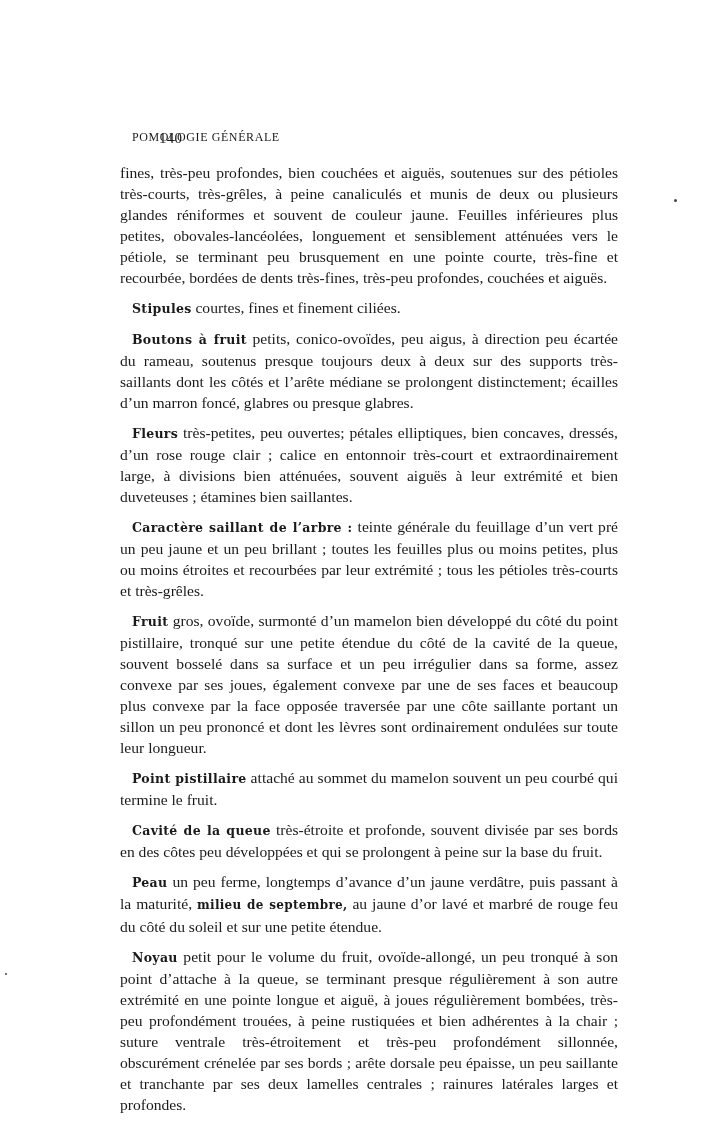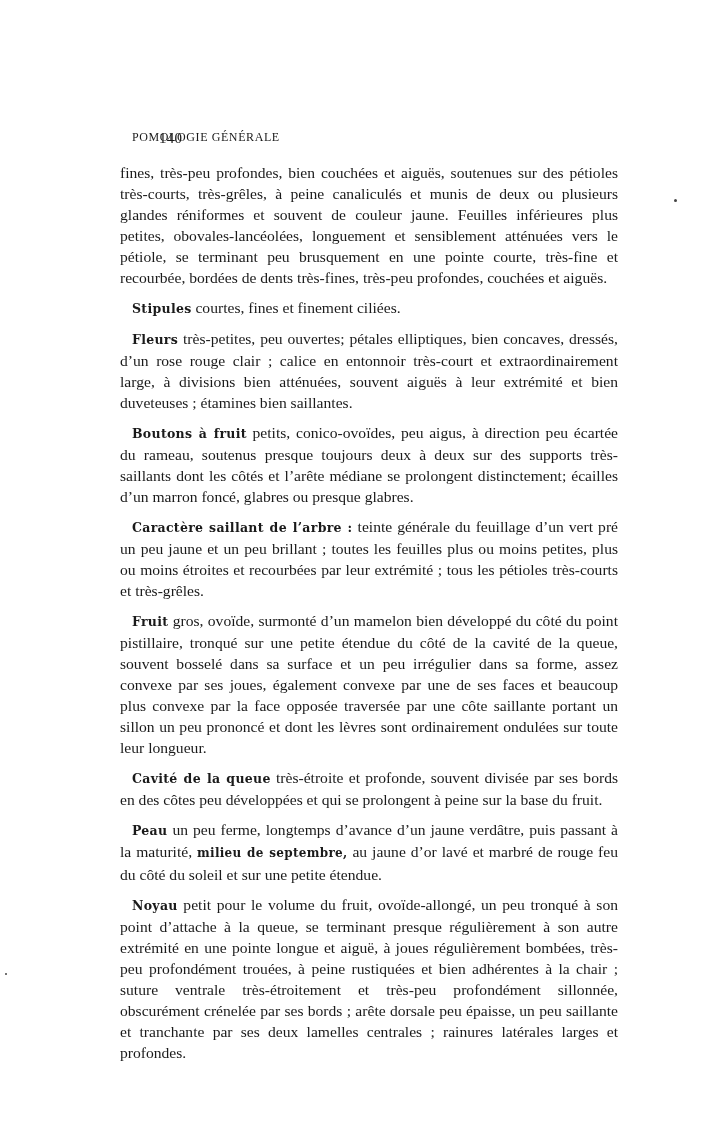--- a/index.html
+++ b/index.html
@@ -93,35 +93,38 @@
   <div class="body-text">
     <p class="para">
       <span>fines, très-peu profondes, bien couchées et aiguës, soutenues sur des pétioles très-courts, très-grêles, à peine canaliculés et munis de deux ou plusieurs glandes réniformes et souvent de couleur jaune. Feuilles inférieures plus petites, obovales-lancéolées, longuement et sensiblement atténuées vers le pétiole, se terminant peu brusquement en une pointe courte, très-fine et recourbée, bordées de dents très-fines, très-peu profondes, couchées et aiguës.</span>
     </p>
 
     <p class="para indented">
       <span class="term">Stipules</span><span> courtes, fines et finement ciliées.</span>
     </p>
 
     <p class="para indented">
-      <span class="term">Fleurs</span><span> très-petites, peu ouvertes; pétales elliptiques, bien concaves, dressés, d’un rose rouge clair ; calice en entonnoir très-court et extraordinairement large, à divisions bien atténuées, souvent aiguës à leur extrémité et bien duveteuses ; étamines bien saillantes.</span>
+      <span class="term">Boutons à fruit</span><span> petits, conico-ovoïdes, peu aigus, à direction peu écartée du rameau, soutenus presque toujours deux à deux sur des supports très-saillants dont les côtés et l’arête médiane se prolongent distinctement; écailles d’un marron foncé, glabres ou presque glabres.</span>
     </p>
 
     <p class="para indented">
-      <span class="term">Boutons à fruit</span><span> petits, conico-ovoïdes, peu aigus, à direction peu écartée du rameau, soutenus presque toujours deux à deux sur des supports très-saillants dont les côtés et l’arête médiane se prolongent distinctement; écailles d’un marron foncé, glabres ou presque glabres.</span>
+      <span class="term">Fleurs</span><span> très-petites, peu ouvertes; pétales elliptiques, bien concaves, dressés, d’un rose rouge clair ; calice en entonnoir très-court et extraordinairement large, à divisions bien atténuées, souvent aiguës à leur extrémité et bien duveteuses ; étamines bien saillantes.</span>
     </p>
 
     <p class="para indented">
       <span class="term">Caractère saillant de l’arbre :</span><span> teinte générale du feuillage d’un vert pré un peu jaune et un peu brillant ; toutes les feuilles plus ou moins petites, plus ou moins étroites et recourbées par leur extrémité ; tous les pétioles très-courts et très-grêles.</span>
     </p>
 
     <p class="para indented">
       <span class="term">Fruit</span><span> gros, ovoïde, surmonté d’un mamelon bien développé du côté du point pistillaire, tronqué sur une petite étendue du côté de la cavité de la queue, souvent bosselé dans sa surface et un peu irrégulier dans sa forme, assez convexe par ses joues, également convexe par une de ses faces et beaucoup plus convexe par la face opposée traversée par une côte saillante portant un sillon un peu prononcé et dont les lèvres sont ordinairement ondulées sur toute leur longueur.</span>
     </p>
 
+    <p class="para indented">
+      <span class="term">Point pistillaire</span><span> attaché au sommet du mamelon souvent un peu courbé qui termine le fruit.</span>
+    </p>
 
     <p class="para indented">
       <span class="term">Cavité de la queue</span><span> très-étroite et profonde, souvent divisée par ses bords en des côtes peu développées et qui se prolongent à peine sur la base du fruit.</span>
     </p>
 
     <p class="para indented">
       <span class="term">Peau</span><span> un peu ferme, longtemps d’avance d’un jaune verdâtre, puis passant à la maturité, </span><span class="emph">milieu de septembre,</span><span> au jaune d’or lavé et marbré de rouge feu du côté du soleil et sur une petite étendue.</span>
     </p>
 
 

